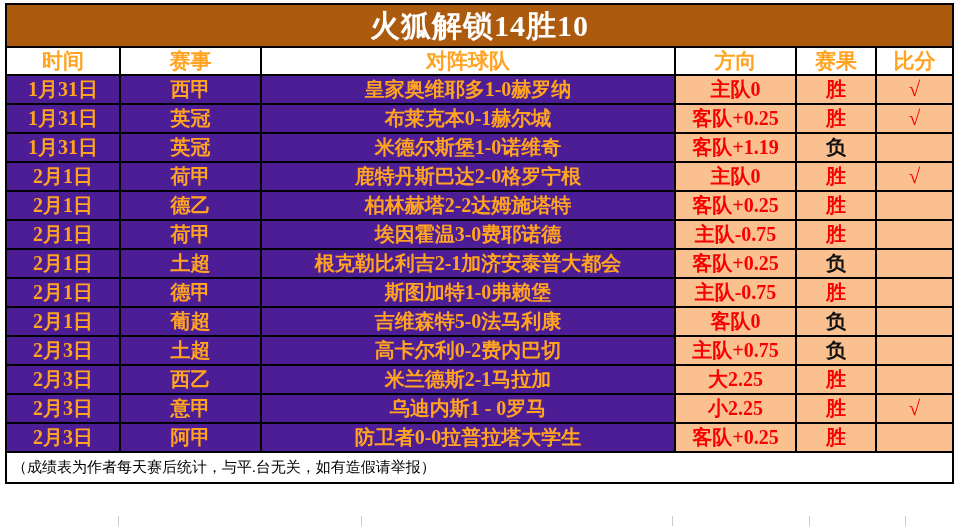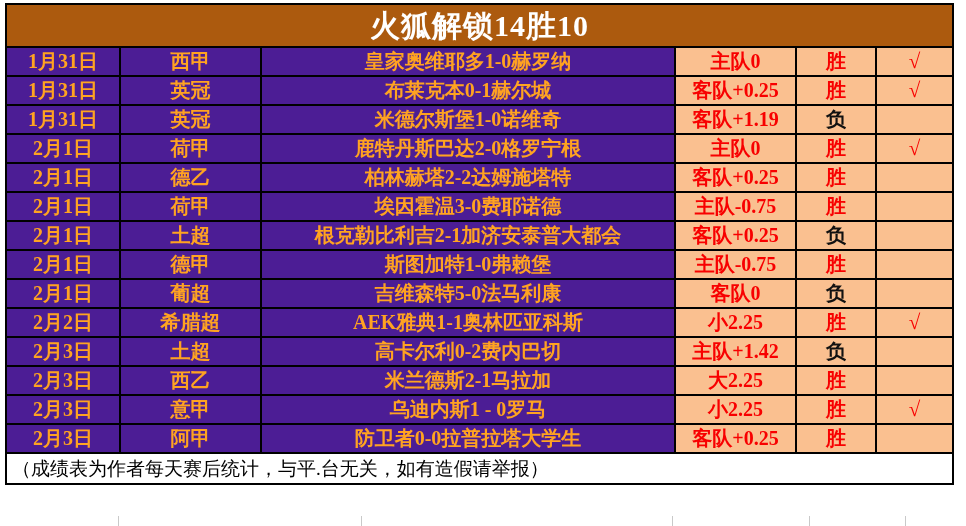--- a/index.html
+++ b/index.html
@@ -31,21 +31,21 @@
   }
   tbody td { font-size:20px; font-weight:bold; height:27px; line-height:27px; }
   td.c-date, td.c-league, td.c-match { color:var(--orange); background:#4c1d95; }
   td.c-dir   { color:var(--red); background:var(--peach); }
   td.c-res   { background:var(--peach); }
   td.c-res.win  { color:var(--red); }
   td.c-res.loss { color:#111111; }
   td.c-score { color:var(--red); background:var(--peach); font-size:21px; }
   tfoot td.footer-cell {
     text-align:left; font-weight:normal; color:#000000; background:#ffffff;
-    font-size:19px; height:29px; line-height:29px; padding-left:5px;
+    font-size:15px; height:29px; line-height:29px; padding-left:5px;
   }
   .bottom-ticks { position:absolute; left:0; bottom:0; width:966px; height:11px; }
   .tick { position:absolute; bottom:0; width:1px; height:10px; background:#c9c9c9; }
 </style>
 </head>
 <body>
 
 <div class="page">
   <table class="results">
     <colgroup>
@@ -53,20 +53,28 @@
         <col style="width:141px">
         <col style="width:414px">
       <col style="width:121px">
         <col style="width:80px">
         <col style="width:77px">
     </colgroup>
     <thead>
       <tr>
         <th colspan="6" class="title-cell">火狐解锁14胜10</th>
       </tr>
+      <tr class="head-row">
+        <th>时间</th>
+        <th>赛事</th>
+        <th>对阵球队</th>
+        <th>方向</th>
+        <th>赛果</th>
+        <th>比分</th>
+      </tr>
     </thead>
     <tbody id="rows">
   <tr>
     <td class="c-date">1月31日</td>
     <td class="c-league">西甲</td>
     <td class="c-match">皇家奥维耶多1-0赫罗纳</td>
     <td class="c-dir">主队0</td>
     <td class="c-res win">胜</td>
     <td class="c-score">√</td>
   </tr>
@@ -136,34 +144,26 @@
 
   <tr>
     <td class="c-date">2月1日</td>
     <td class="c-league">葡超</td>
     <td class="c-match">吉维森特5-0法马利康</td>
     <td class="c-dir">客队0</td>
     <td class="c-res loss">负</td>
     <td class="c-score"></td>
   </tr>
 
-  <tr>
-    <td class="c-date">2月2日</td>
-    <td class="c-league">希腊超</td>
-    <td class="c-match">AEK雅典1-1奥林匹亚科斯</td>
-    <td class="c-dir">小2.25</td>
-    <td class="c-res win">胜</td>
-    <td class="c-score">√</td>
-  </tr>
 
   <tr>
     <td class="c-date">2月3日</td>
     <td class="c-league">土超</td>
     <td class="c-match">高卡尔利0-2费内巴切</td>
-    <td class="c-dir">主队+1.42</td>
+    <td class="c-dir">主队+0.75</td>
     <td class="c-res loss">负</td>
     <td class="c-score"></td>
   </tr>
 
   <tr>
     <td class="c-date">2月3日</td>
     <td class="c-league">西乙</td>
     <td class="c-match">米兰德斯2-1马拉加</td>
     <td class="c-dir">大2.25</td>
     <td class="c-res win">胜</td>

